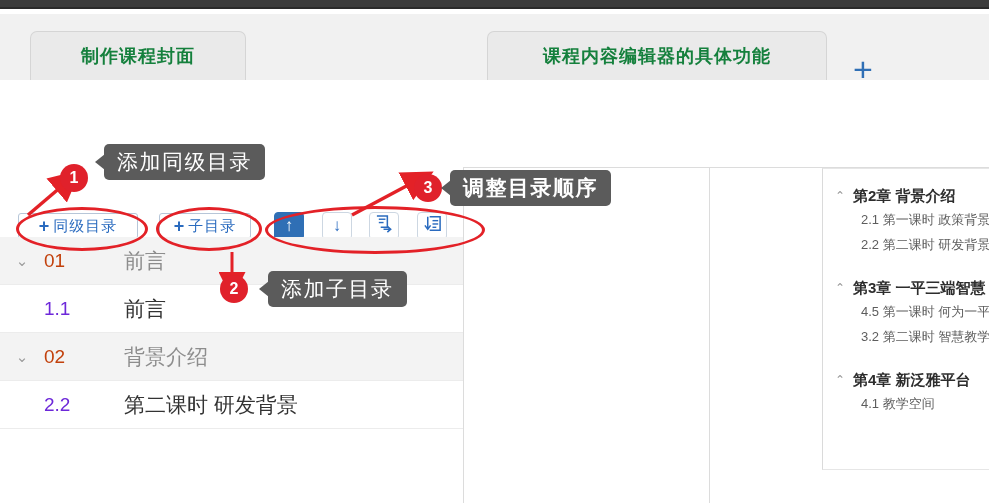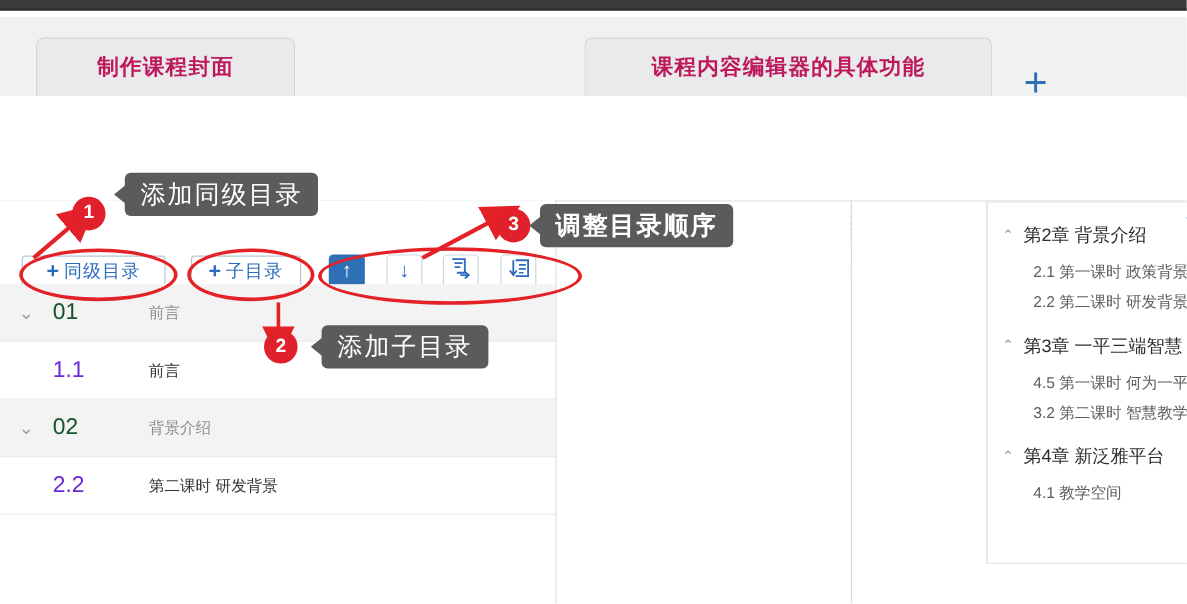--- a/index.html
+++ b/index.html
@@ -17,21 +17,21 @@
   .chrome-under{position:absolute;left:0;top:9px;width:989px;height:5px;background:#ffffff;}
 
   
   .tabbar{position:absolute;left:0;top:14px;width:989px;height:66px;background:#f1f1f1;border-bottom:1px solid #d8d8d8;}
   .tab{
     position:absolute;top:17px;height:49px;box-sizing:border-box;
     border:1px solid #d5d5d5;border-bottom:none;
     border-radius:7px 7px 0 0;
     background:#eaeaea;
     display:flex;align-items:center;justify-content:center;
-    font-size:18px;font-weight:bold;color:#be185d;
+    font-size:18px;font-weight:bold;color:#15803d;
     letter-spacing:1px;
   }
   .tab.active{background:#ffffff;color:#2e5f9e;border-color:#d0d0d0;}
   .tab .pencil{margin-left:7px;font-size:14px;color:#777;font-weight:normal;}
   #tab0{left:30px;width:216px;}
   #tab1{left:253px;width:226px;}
   #tab2{left:487px;width:340px;}
   .tab-add{position:absolute;left:846px;top:38px;width:34px;height:34px;
      display:flex;align-items:center;justify-content:center;
      font-size:34px;line-height:28px;color:#2f6fb5;font-weight:300;}
@@ -88,36 +88,36 @@
   #ord-demote{left:369px;}
   #ord-promote{left:417px;}
 
   
   .outline{position:absolute;left:0;top:237px;width:463px;height:266px;background:#fff;}
   .orow{position:relative;height:48px;display:flex;align-items:center;box-sizing:border-box;
         border-bottom:1px solid #ececec;}
   .orow.chapter{background:#f3f3f3;}
   .orow .chev{width:44px;text-align:center;font-size:15px;color:#9b9b9b;}
   .orow .num{width:80px;font-size:19px;color:#6d28d9;}
-  .orow.chapter .num{color:#14532d;}
-  .orow .ttl{font-size:13px;color:#333;}
+  .orow.chapter .num{color:#c2410c;}
+  .orow .ttl{font-size:21px;color:#333;}
   .orow.chapter .ttl{color:#8d8d8d;}
 
   
   .vdiv{position:absolute;background:#dcdcdc;width:1px;}
   .canvas{position:absolute;background:#fff;}
 
   
   .rpanel{position:absolute;left:822px;top:168px;width:167px;height:302px;background:#fff;
           border-left:1px solid #dadada;border-top:1px solid #e6e6e6;border-bottom:1px solid #e6e6e6;
           padding-top:12px;box-sizing:border-box;overflow:hidden;}
   .rp-ch{display:flex;align-items:center;height:30px;padding-left:12px;}
   .rp-ch .cv{width:18px;font-size:12px;color:#9a9a9a;}
-  .rp-ch .tx{font-size:15px;color:#2d2d2d;font-weight:normal;white-space:nowrap;}
-  .rp-sec{padding-left:38px;height:25px;display:flex;align-items:flex-end;}
+  .rp-ch .tx{font-size:15px;color:#2d2d2d;font-weight:bold;white-space:nowrap;}
+  .rp-sec{padding-left:38px;height:25px;display:flex;align-items:flex-start;}
   .rp-sec .tx{font-size:13px;color:#5d5d5d;white-space:nowrap;}
   .rp-gap{height:12px;}
   .callout{position:absolute;background:#5b5b5b;color:#fff;border-radius:5px;
     display:flex;align-items:center;padding:0 13px;height:36px;
     font-size:21px;letter-spacing:1.5px;white-space:nowrap;}
   .callout:before{content:"";position:absolute;left:-9px;top:10px;
     width:0;height:0;border-top:8px solid transparent;border-bottom:8px solid transparent;
     border-right:10px solid #5b5b5b;}
   #co1{left:104px;top:144px;}
   #co2{left:268px;top:271px;}

